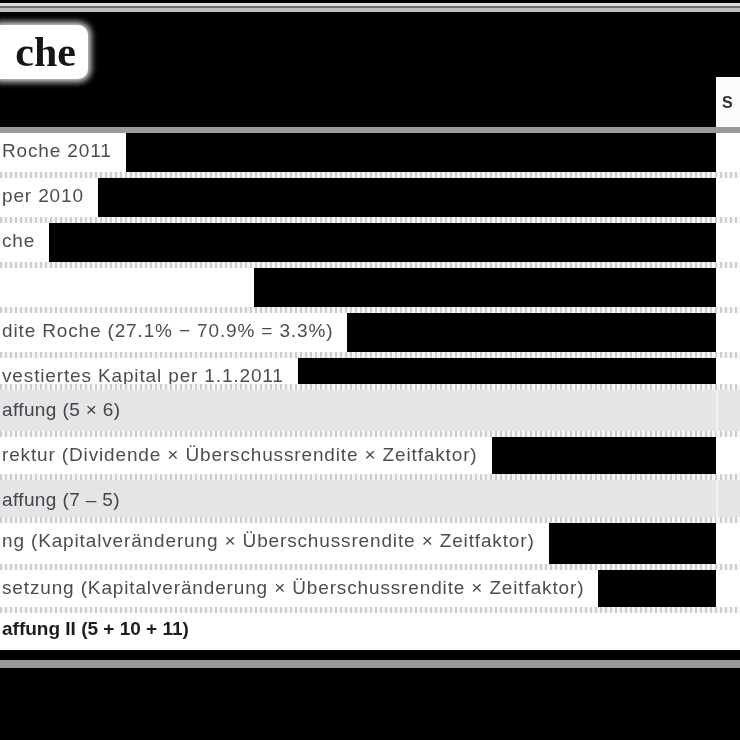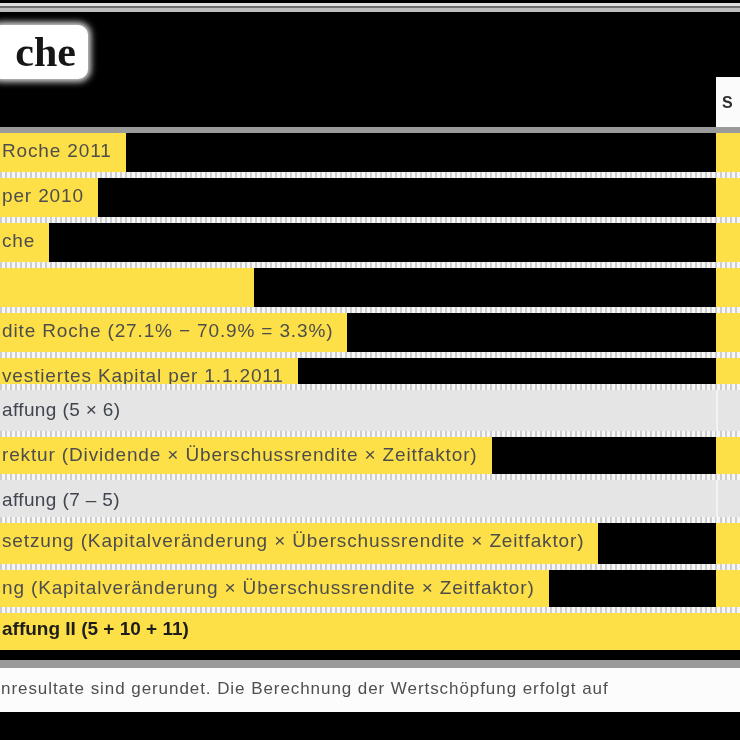--- a/index.html
+++ b/index.html
@@ -33,21 +33,21 @@
     position:absolute;left:722px;top:94px;
     font-size:16px;font-weight:700;color:#2e2e2e;filter:blur(.6px);
   }
   .table-top-border{
     position:absolute;left:0;top:127px;width:740px;height:6px;background:#9a9a9a;
   }
   .table-bottom-border{
     position:absolute;left:0;top:660px;width:740px;height:8px;background:#9a9a9a;
   }
   .table-rows{position:absolute;left:0;top:133px;width:740px;}
-  .row{position:relative;width:740px;background:#fde047;overflow:hidden;}
+  .row{position:relative;width:740px;background:#ffffff;overflow:hidden;}
   .row:nth-child(-n+5){height:45px;}
   .row:nth-child(6){height:32px;}
   .row:nth-child(7){height:47px;}
   .row:nth-child(8){height:43px;}
   .row:nth-child(9){height:43px;}
   .row:nth-child(10){height:47px;}
   .row:nth-child(11){height:43px;}
   .row:nth-child(12){height:37px;}
   .row.band{background:#e5e5e5;}
   .row.band::after{ 
@@ -137,33 +137,30 @@
     <span class="row-label">rektur (Dividende × Überschussrendite × Zeitfaktor)</span>
     <div class="redaction-bar" style="left: 492px;"></div>
     <div class="row-sep"></div>
   </div>
       <div class="row band">
     <span class="row-label">affung (7 – 5)</span>
 
     <div class="row-sep"></div>
   </div>
       <div class="row">
-    <span class="row-label">setzung (Kapitalveränderung × Überschussrendite × Zeitfaktor)</span>
-    <div class="redaction-bar" style="left: 598px;"></div>
+    <span class="row-label">ng (Kapitalveränderung × Überschussrendite × Zeitfaktor)</span>
+    <div class="redaction-bar" style="left: 549px;"></div>
     <div class="row-sep"></div>
   </div>
       <div class="row">
-    <span class="row-label">ng (Kapitalveränderung × Überschussrendite × Zeitfaktor)</span>
-    <div class="redaction-bar" style="left: 549px;"></div>
+    <span class="row-label">setzung (Kapitalveränderung × Überschussrendite × Zeitfaktor)</span>
+    <div class="redaction-bar" style="left: 598px;"></div>
     <div class="row-sep"></div>
   </div>
       <div class="row band-bold">
     <span class="row-label">affung II (5 + 10 + 11)</span>
 
   </div>
     </div>
 
   <div class="table-bottom-border"></div>
 
-  <div class="footnote-strip">
-    <span class="footnote-text">nresultate sind gerundet. Die Berechnung der Wertschöpfung erfolgt auf</span>
-  </div>
 </div>
 
 </body></html>

